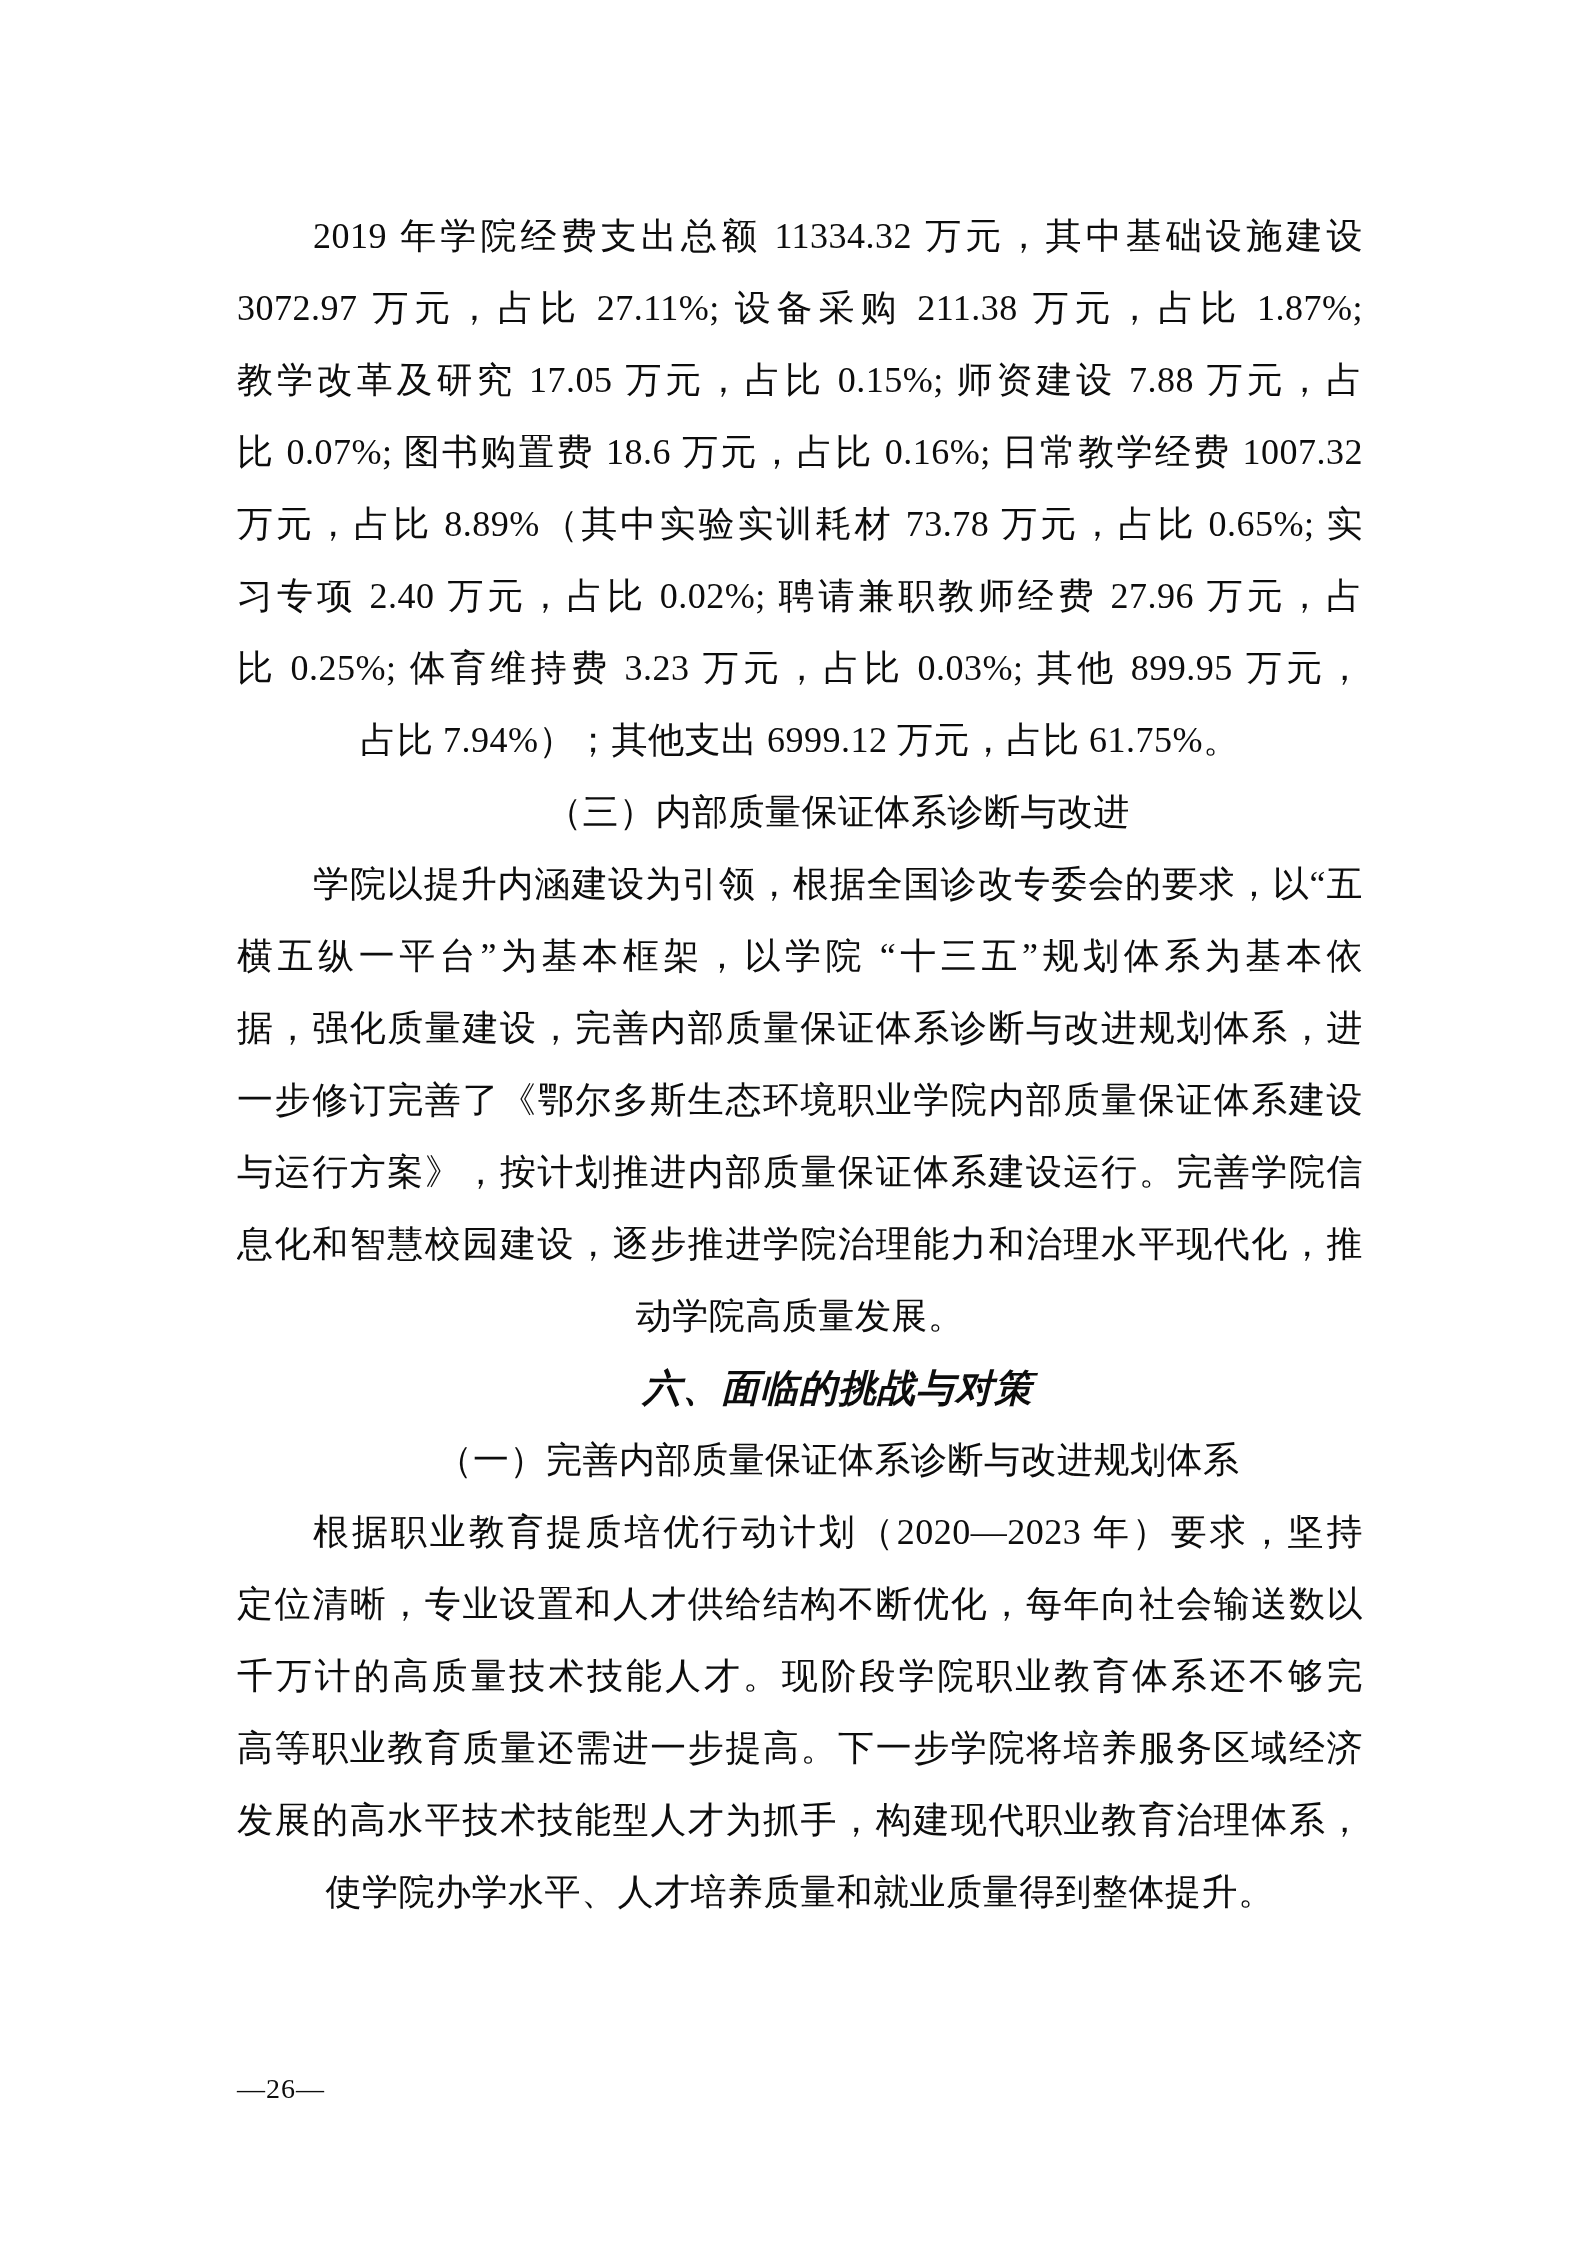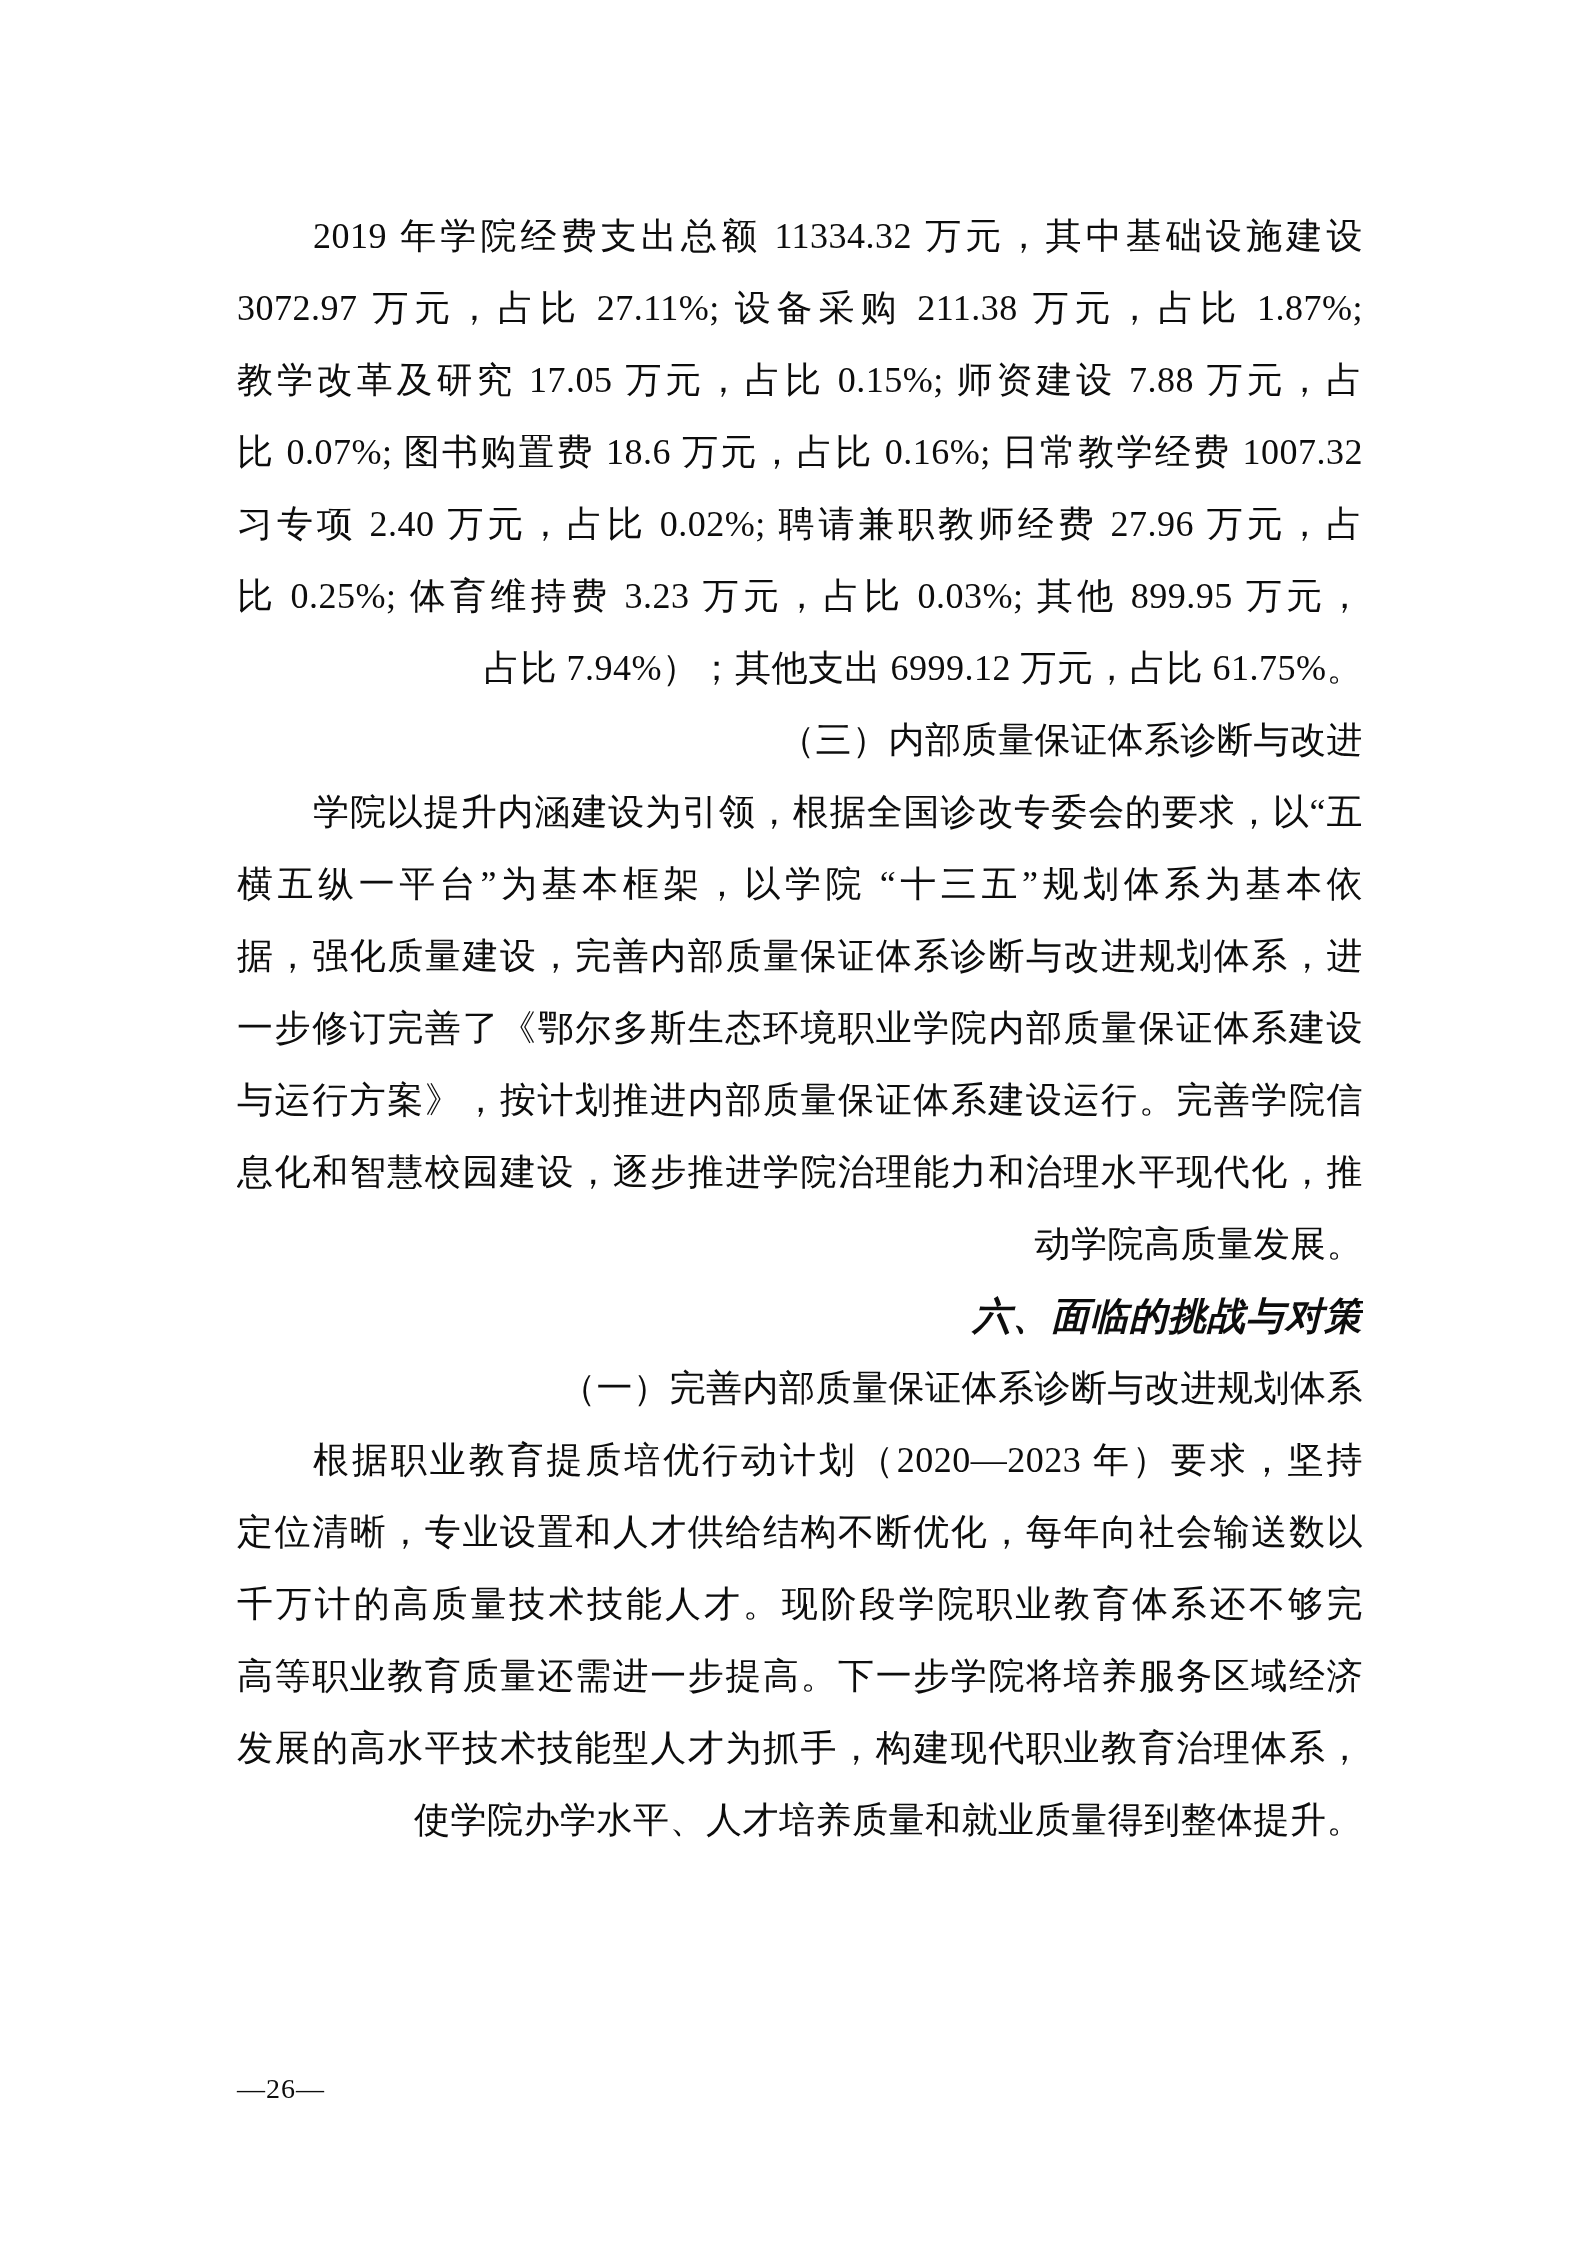--- a/index.html
+++ b/index.html
@@ -25,21 +25,21 @@
   .para { margin: 0; padding: 0; }
   .ln {
     margin: 0;
     padding: 0;
     height: 72px;
     line-height: 72px;
     font-size: 36px;
     letter-spacing: 0.5px;
     white-space: normal;
     overflow: hidden;
-    text-align: right;
+    text-align: center;
   }
   
   .j {
     text-align: justify;
     text-align-last: justify;
   }
   
   .ind { text-indent: 76px; }
   
   .hd {
@@ -63,20 +63,21 @@
 <body>
 
 <div class="page">
   <div class="text-block">
 
     <div class="para">
       <p class="ln j ind">2019 年学院经费支出总额 11334.32 万元，其中基础设施建设</p>
       <p class="ln j">3072.97 万元，占比 27.11%; 设备采购 211.38 万元，占比 1.87%;</p>
       <p class="ln j">教学改革及研究 17.05 万元，占比 0.15%; 师资建设 7.88 万元，占</p>
       <p class="ln j">比 0.07%; 图书购置费 18.6 万元，占比 0.16%; 日常教学经费 1007.32</p>
+      <p class="ln j">万元，占比 8.89%（其中实验实训耗材 73.78 万元，占比 0.65%; 实</p>
       <p class="ln j">习专项 2.40 万元，占比 0.02%; 聘请兼职教师经费 27.96 万元，占</p>
       <p class="ln j">比 0.25%; 体育维持费 3.23 万元，占比 0.03%; 其他 899.95 万元，</p>
       <p class="ln">占比 7.94%）；其他支出 6999.12 万元，占比 61.75%。</p>
     </div>
 
     <div class="para">
       <p class="ln ind">（三）内部质量保证体系诊断与改进</p>
     </div>
 
     <div class="para">

